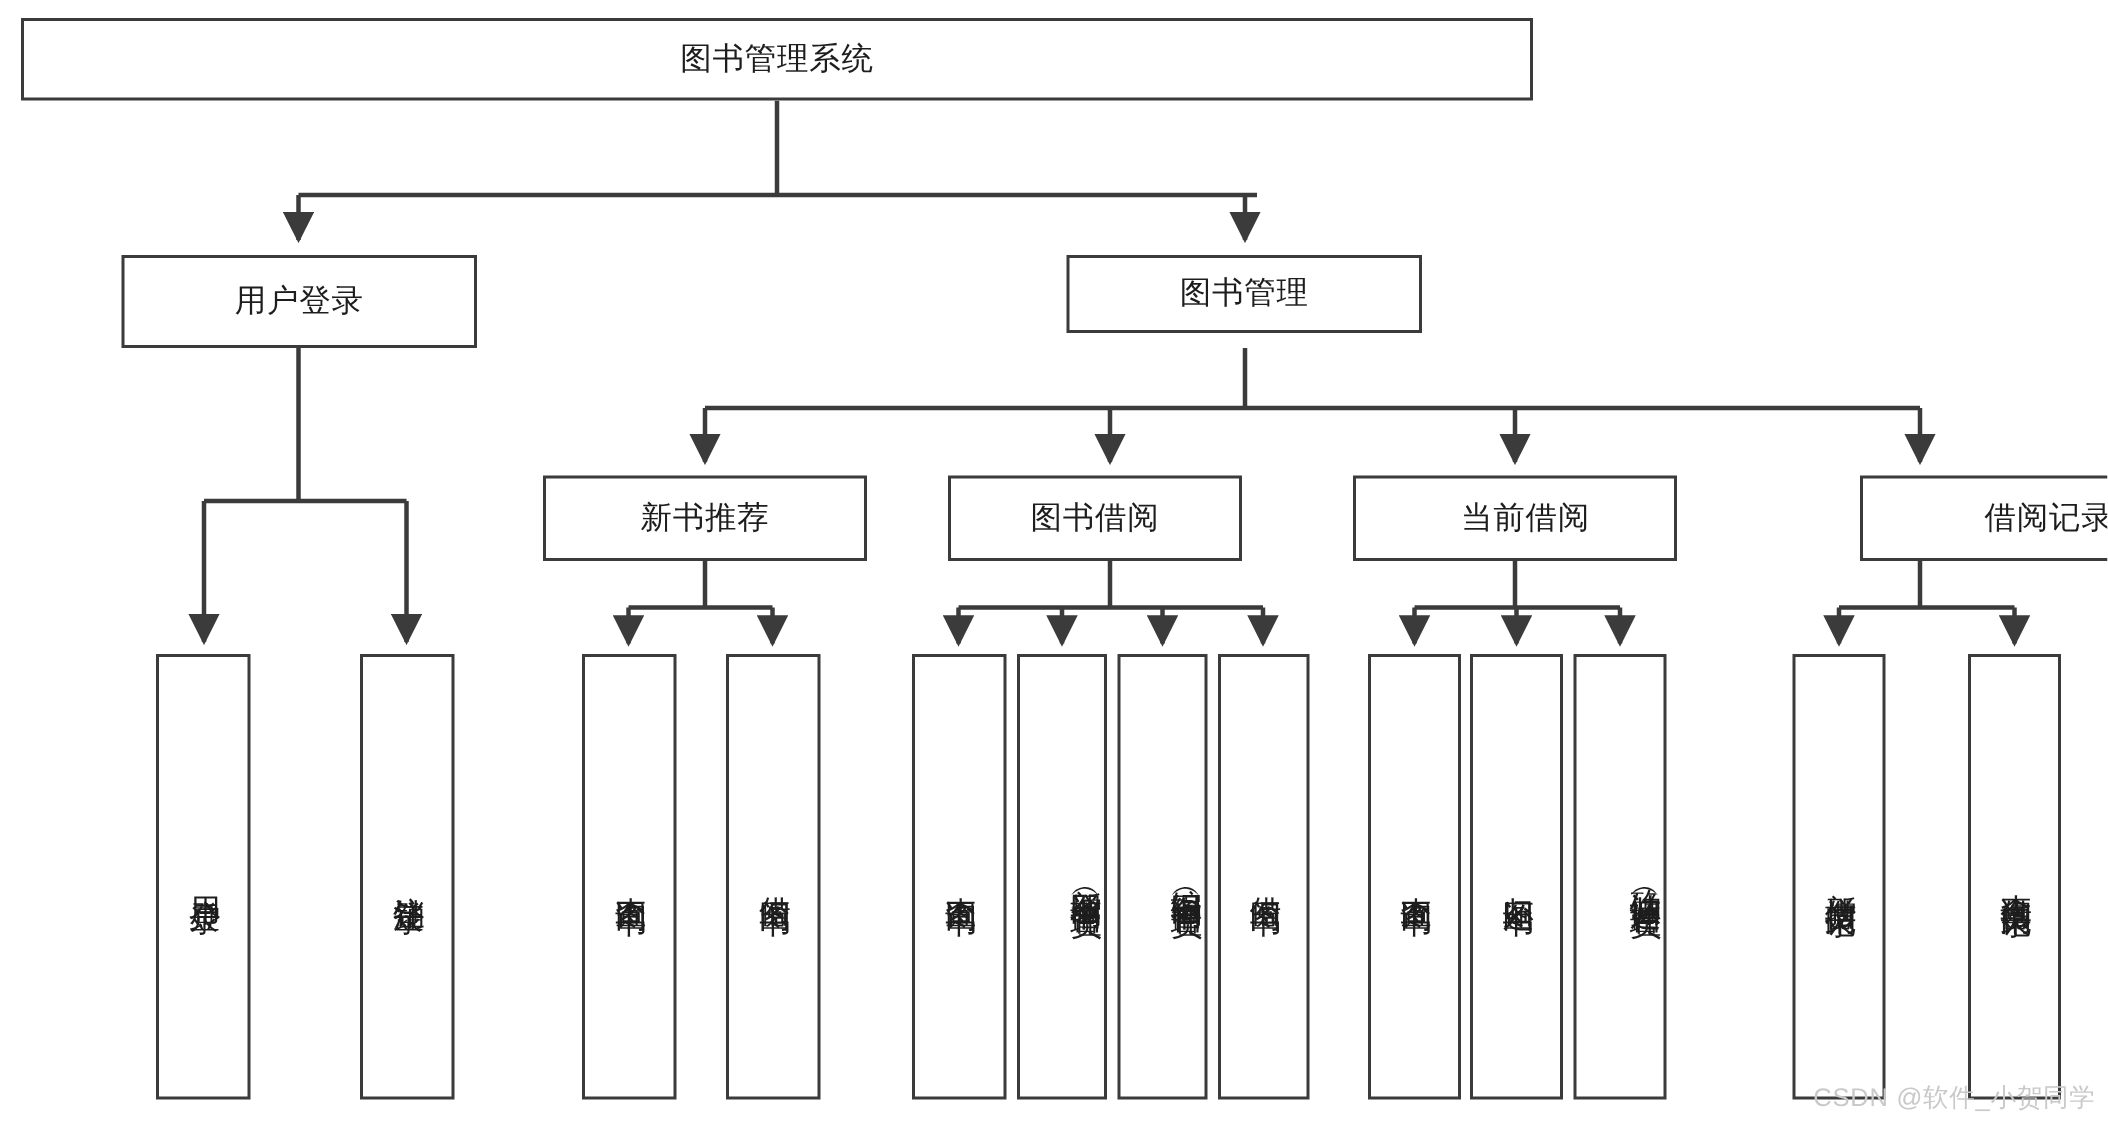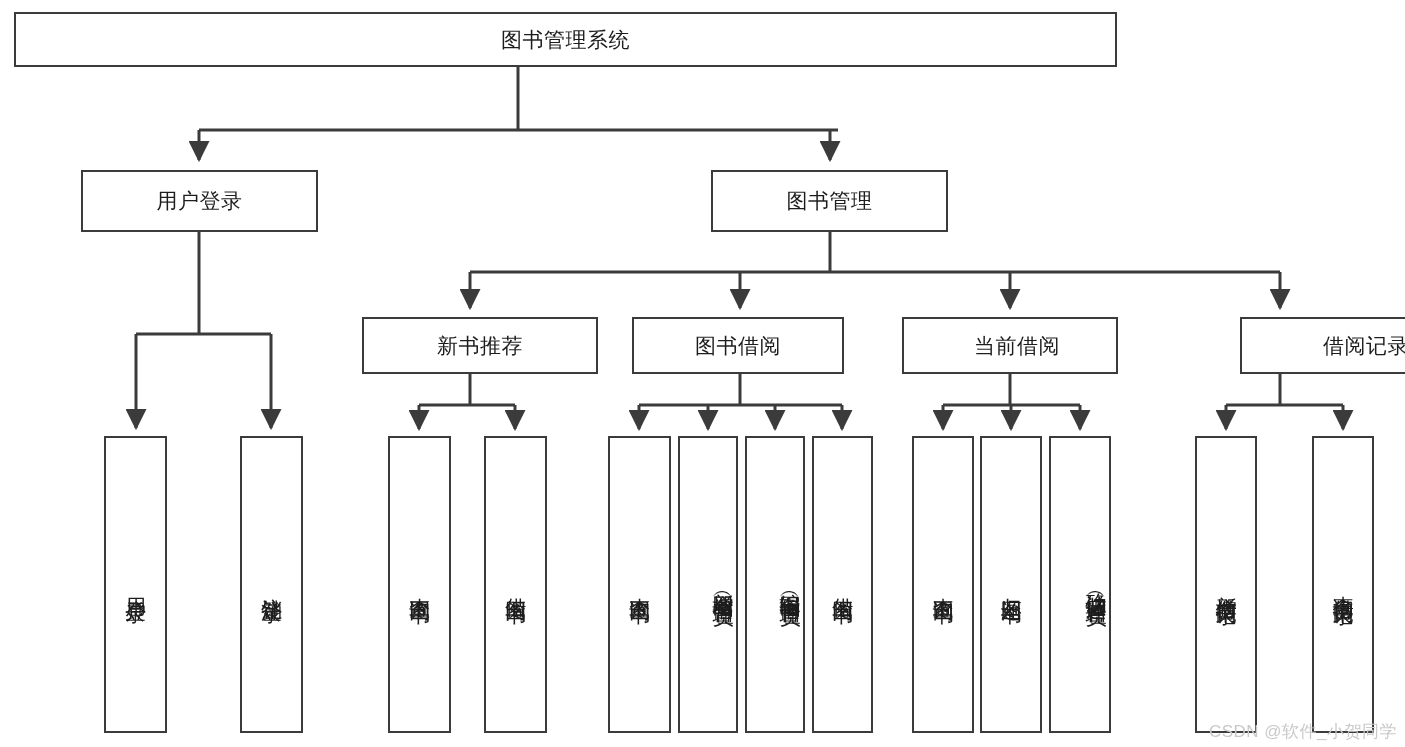--- a/index.html
+++ b/index.html
@@ -116,35 +116,35 @@
       <path d="M 1011 405 L 1011 429" marker-end="url(#arrow)"></path>
       <path d="M 1080 405 L 1080 429" marker-end="url(#arrow)"></path>
 
       <path d="M 1280 374 L 1280 405"></path>
       <path d="M 1226 405 L 1343 405"></path>
       <path d="M 1226 405 L 1226 429" marker-end="url(#arrow)"></path>
       <path d="M 1343 405 L 1343 429" marker-end="url(#arrow)"></path>
     </g>
   </svg>
 
-  <div class="node node-h" style="left:14px; top:12px; width:1103px; height:55px;">
+  <div class="node node-h" style="left:14px; top:12px; width:1008px; height:55px;">
     <span>图书管理系统</span>
   </div>
 
   <div class="node node-h" style="left:81px; top:170px; width:237px; height:62px;">
     <span>用户登录</span>
   </div>
-  <div class="node node-h" style="left:711px; top:170px; width:237px; height:62px;">
+  <div class="node node-h" style="left:711px; top:170px; width:237px; height:52px;">
     <span>图书管理</span>
   </div>
 
-  <div class="node node-h" style="left:362px; top:317px; width:236px; height:57px;">
+  <div class="node node-h" style="left:362px; top:317px; width:216px; height:57px;">
     <span>新书推荐</span>
   </div>
-  <div class="node node-h" style="left:632px; top:317px; width:212px; height:57px;">
+  <div class="node node-h" style="left:632px; top:317px; width:196px; height:57px;">
     <span>图书借阅</span>
   </div>
   <div class="node node-h" style="left:902px; top:317px; width:216px; height:57px;padding-left:14px;">
     <span>当前借阅</span>
   </div>
   <div class="node node-h" style="left:1240px; top:317px; width:252px; height:57px;">
     <span>借阅记录</span>
   </div>
 
   <div class="node node-v align-center" style="left:104px; top:436px; width:63px; height:297px;">

